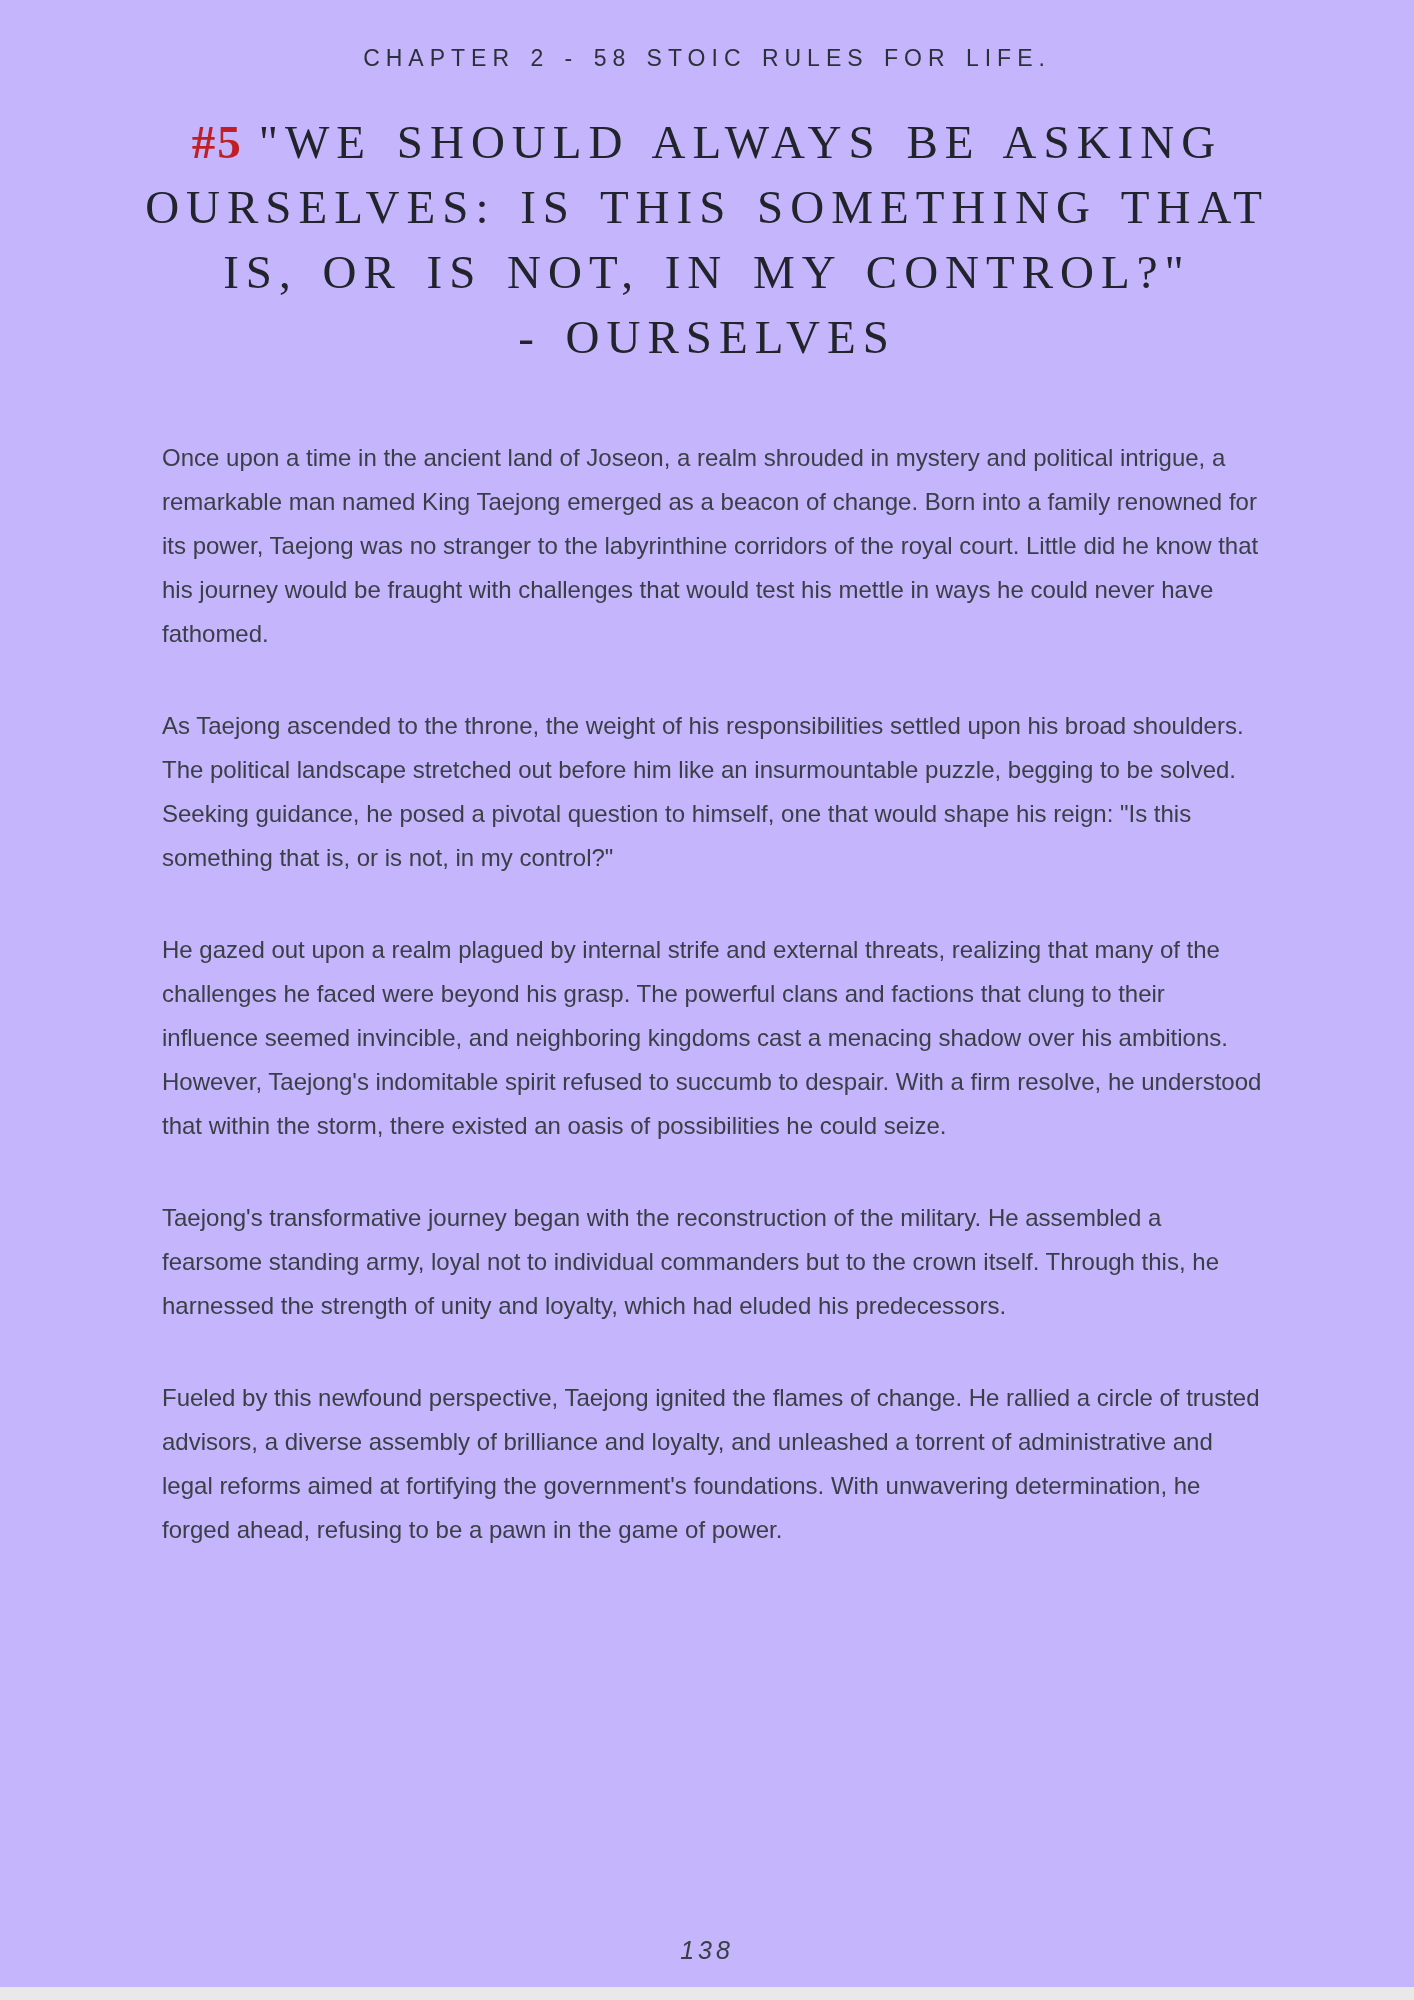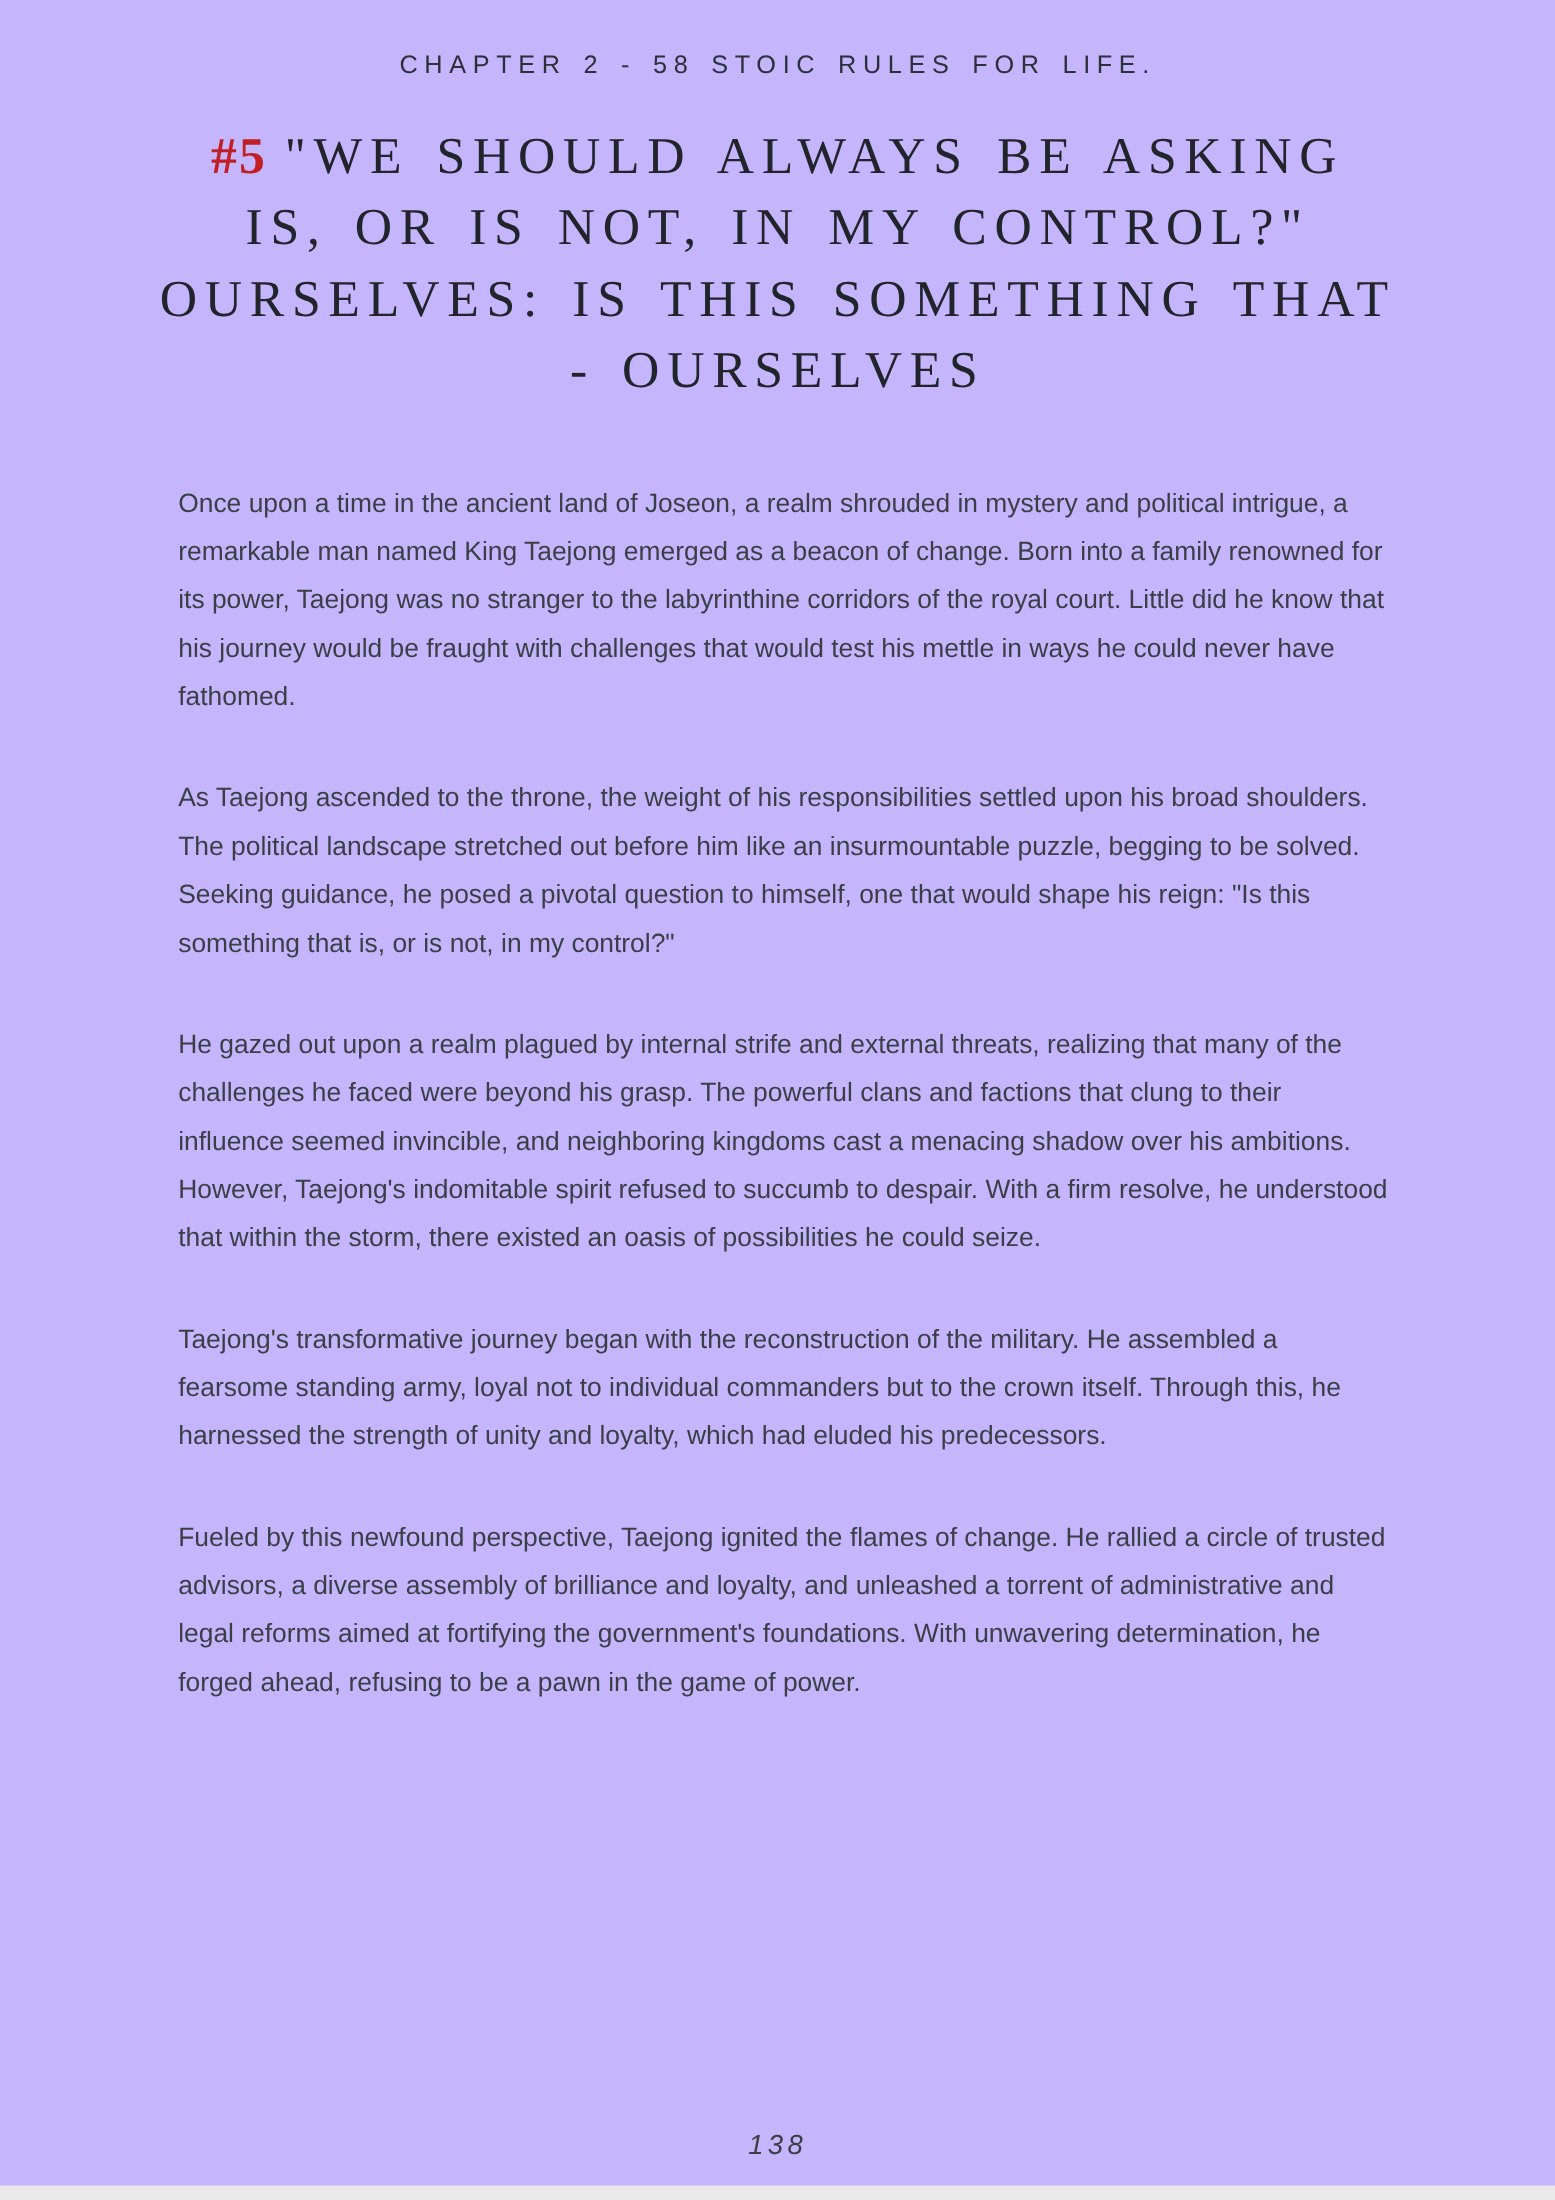--- a/index.html
+++ b/index.html
@@ -61,22 +61,22 @@
 <body>
 
 <div class="page">
 
   <div class="chapter-header">CHAPTER 2 - 58 STOIC RULES FOR LIFE.</div>
 
   <h1 class="title">
     <div class="title-line">
       <span class="rule-number">#5</span><span>"WE SHOULD ALWAYS BE ASKING</span>
     </div>
+    <div class="title-line">OURSELVES: IS THIS SOMETHING THAT</div>
     <div class="title-line">IS, OR IS NOT, IN MY CONTROL?"</div>
-    <div class="title-line">OURSELVES: IS THIS SOMETHING THAT</div>
     <div class="title-line">- OURSELVES</div>
   </h1>
 
   <div class="body-text">
     <p>Once upon a time in the ancient land of Joseon, a realm shrouded in mystery and political intrigue, a remarkable man named King Taejong emerged as a beacon of change. Born into a family renowned for its power, Taejong was no stranger to the labyrinthine corridors of the royal court. Little did he know that his journey would be fraught with challenges that would test his mettle in ways he could never have fathomed.</p>
     <p>As Taejong ascended to the throne, the weight of his responsibilities settled upon his broad shoulders. The political landscape stretched out before him like an insurmountable puzzle, begging to be solved. Seeking guidance, he posed a pivotal question to himself, one that would shape his reign: "Is this something that is, or is not, in my control?"</p>
     <p>He gazed out upon a realm plagued by internal strife and external threats, realizing that many of the challenges he faced were beyond his grasp. The powerful clans and factions that clung to their influence seemed invincible, and neighboring kingdoms cast a menacing shadow over his ambitions. However, Taejong's indomitable spirit refused to succumb to despair. With a firm resolve, he understood that within the storm, there existed an oasis of possibilities he could seize.</p>
     <p>Taejong's transformative journey began with the reconstruction of the military. He assembled a fearsome standing army, loyal not to individual commanders but to the crown itself. Through this, he harnessed the strength of unity and loyalty, which had eluded his predecessors.</p>
     <p>Fueled by this newfound perspective, Taejong ignited the flames of change. He rallied a circle of trusted advisors, a diverse assembly of brilliance and loyalty, and unleashed a torrent of administrative and legal reforms aimed at fortifying the government's foundations. With unwavering determination, he forged ahead, refusing to be a pawn in the game of power.</p>
   </div>

